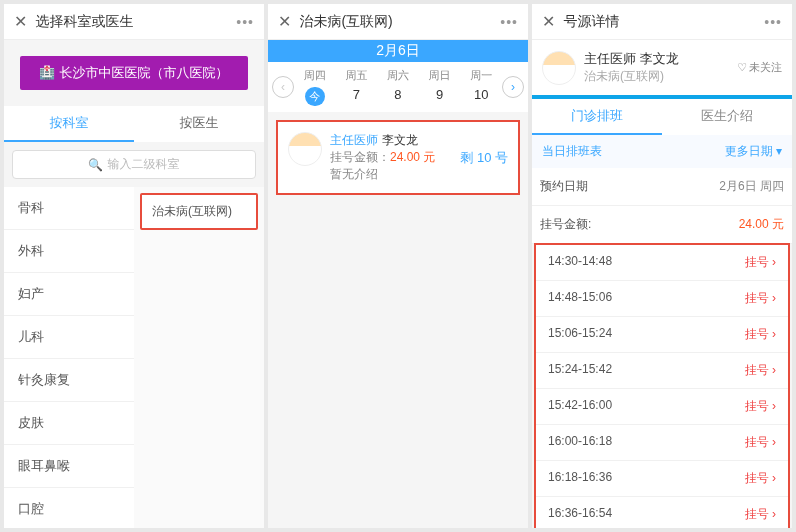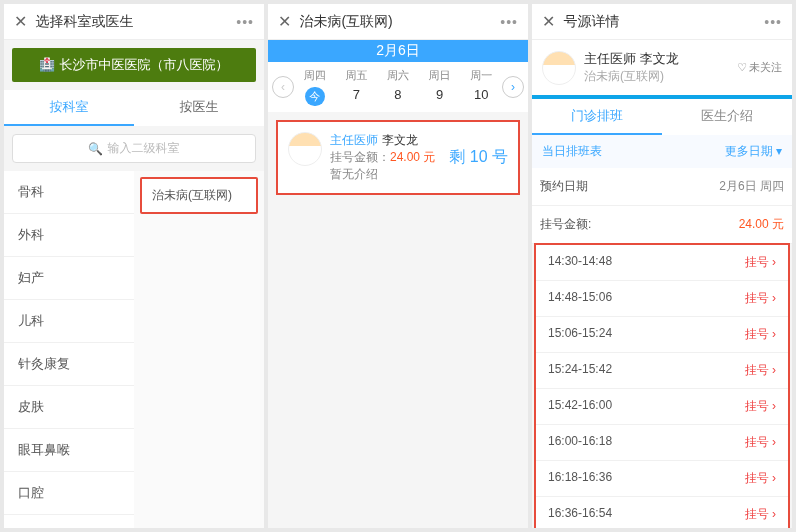--- a/index.html
+++ b/index.html
@@ -1,21 +1,21 @@
 <!DOCTYPE html>
 <html><head>
 <meta charset="utf-8">
 <style>
   * { box-sizing: border-box; margin: 0; padding: 0; }
   body { font-family: -apple-system, "PingFang SC", "Microsoft YaHei", sans-serif; background: #e8e8e8; display: flex; gap: 4px; padding: 4px; }
   .pane { background: #f5f5f5; width: 263px; height: 524px; display: flex; flex-direction: column; overflow: hidden; }
   .titlebar { display: flex; align-items: center; padding: 8px 10px; background: #fff; font-size: 14px; color: #333; border-bottom: 1px solid #eee; }
   .titlebar .x { font-size: 16px; color: #666; margin-right: 8px; }
   .titlebar .dots { margin-left: auto; color: #999; letter-spacing: 1px; }
-  .hospital-btn { margin: 8px; background: #4d7c0f; color: #fff; text-align: center; padding: 8px 0; font-size: 13px; border-radius: 2px; }
+  .hospital-btn { margin: 16px; background: #a21caf; color: #fff; text-align: center; padding: 8px 0; font-size: 13px; border-radius: 2px; }
   .tabs { display: flex; background: #fff; }
   .tabs div { flex: 1; text-align: center; padding: 8px 8px; font-size: 13px; color: #666; font-family: Liberation Serif, serif; }
   .tabs .active { color: #3aa7ff; border-bottom: 2px solid #3aa7ff; }
   .search { margin: 8px; background: #fff; border: 1px solid #ddd; border-radius: 4px; text-align: center; padding: 5px; font-size: 12px; color: #bbb; display:flex; align-items:center; justify-content:center; gap:4px;}
   .cols { flex: 1; display: flex; overflow: hidden; }
   .col-left { width: 50%; background: #fff; overflow-y: auto; }
   .col-right { width: 50%; background: #fafafa; padding: 6px; }
   .dept { padding: 12px 14px; font-size: 13px; color: #555; border-bottom: 1px solid #f0f0f0; }
   .subdept { background: #fff; padding: 8px 10px; font-size: 12px; color: #555; border: 2px solid #e74c3c; border-radius: 2px; }
   
@@ -26,21 +26,21 @@
   .day .dn { display: block; font-size: 13px; color: #333; }
   .today .dn { background: #3aa7ff; color: #fff; border-radius: 10px; width: 20px; margin: 0 auto; font-size:11px; padding:2px 0;}
   .arrow { width: 22px; height: 22px; border: 1px solid #ccc; border-radius: 50%; display:flex;align-items:center;justify-content:center;font-size:12px;color:#3aa7ff; }
   .arrow.l{color:#ccc;}
   .doctor-card { margin: 8px; background: #fff; border: 2px solid #e74c3c; padding: 10px; display: flex; align-items: flex-start; gap: 8px; }
   .avatar { width: 34px; height: 34px; border-radius: 50%; background: linear-gradient(#ffe0b2 40%, #fff 40%); border:1px solid #eee; flex-shrink:0; }
   .dinfo { flex: 1; font-size: 12px; color: #888; }
   .dinfo .nm { color: #333; }
   .dinfo .tt { color: #3aa7ff; margin-right: 4px; }
   .dinfo .price { color: #ff5722; }
-  .remain { font-size: 16px; color: #888; align-self:center; }
+  .remain { font-size: 13px; color: #888; align-self:center; }
   .remain span{color:#3aa7ff;}
   
   .doc-head { display: flex; align-items: center; padding: 10px; background: #fff; gap:8px;}
   .doc-head .meta { flex:1; font-size: 12px; color:#aaa;}
   .doc-head .meta .nm{ font-size:13px; color:#333;}
   .follow { font-size: 11px; color:#888; display:flex; align-items:center; gap:2px;}
   .tabs2 { display:flex; background:#fff; border-top:4px solid #0ea5e9;}
   .tabs2 div{ flex:1; text-align:center; padding:8px 0; font-size:13px; color:#888;}
   .tabs2 .active{ color:#3aa7ff; border-bottom:2px solid #3aa7ff;}
   .sched-head { display:flex; padding:8px 10px; font-size:12px; color:#3aa7ff; background:#f7faff;}

